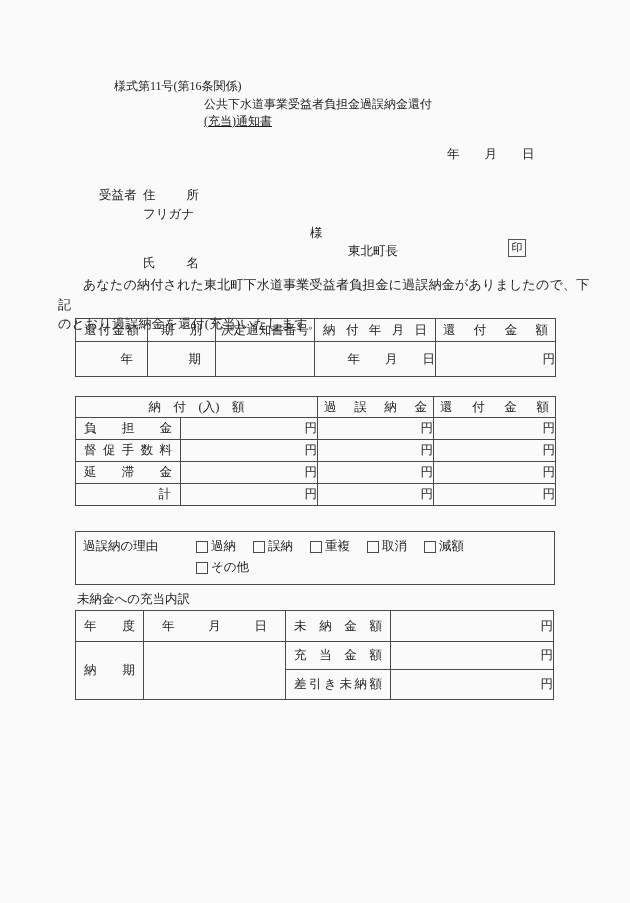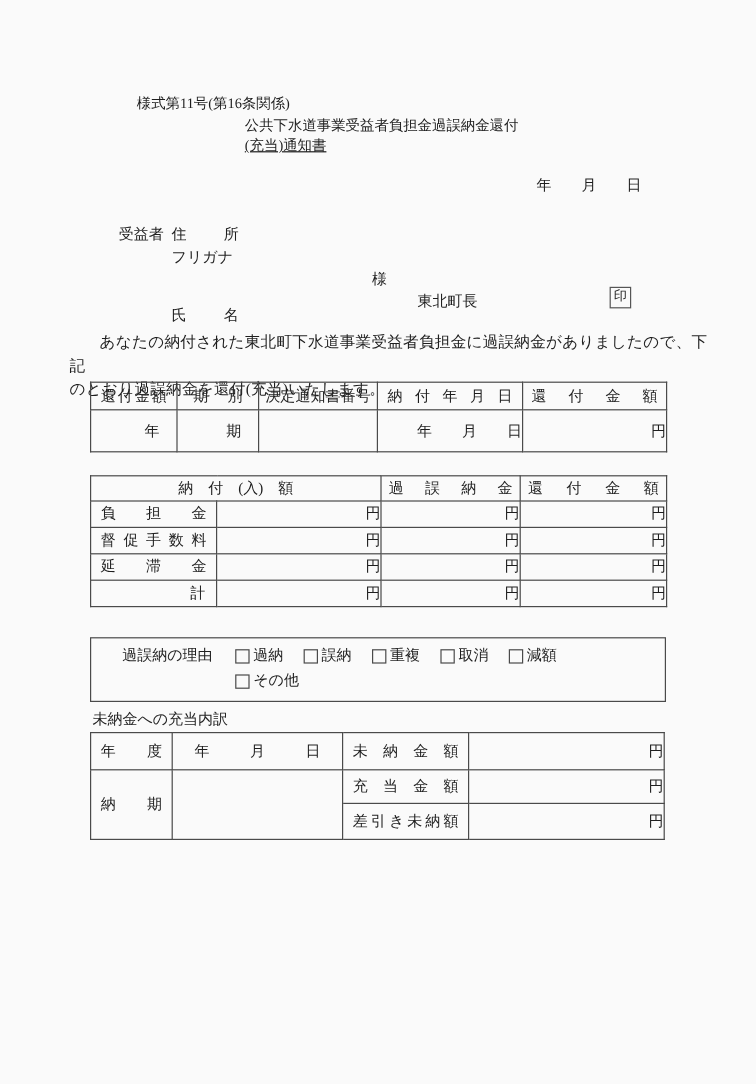--- a/index.html
+++ b/index.html
@@ -14,21 +14,21 @@
   .para .l1{text-indent:25px;}
   table.frm{border-collapse:collapse;table-layout:fixed;position:absolute;}
   table.frm td{border:1px solid #4a4a4a;padding:0;vertical-align:middle;font-size:12.5px;color:#1e1e1e;overflow:hidden;}
   td .pad{padding:0 8px;}
   td.r{text-align:right;padding-right:6px;}
   .seal{
     position:absolute;left:508px;top:239px;width:16px;height:16px;border:1px solid #555;
     display:flex;align-items:center;justify-content:center;font-size:11px;
   }
   .reason-box{position:absolute;left:75px;top:531px;width:480px;height:54px;border:1px solid #4a4a4a;box-sizing:border-box;}
-  .reason-row1{display:flex;align-items:center;padding:7px 0 0 7px;text-align:center;}
+  .reason-row1{display:flex;align-items:center;padding:7px 0 0 7px;}
   .reason-label{width:113px;}
   .cbitem{display:inline-flex;align-items:center;margin-right:17px;}
   .cb{display:inline-block;width:10px;height:10px;border:1px solid #4a4a4a;margin-right:3px;}
   .reason-row2{display:flex;align-items:center;padding:6px 0 0 120px;}
 </style>
 </head>
 <body>
 
 <div class="sheet">
 

